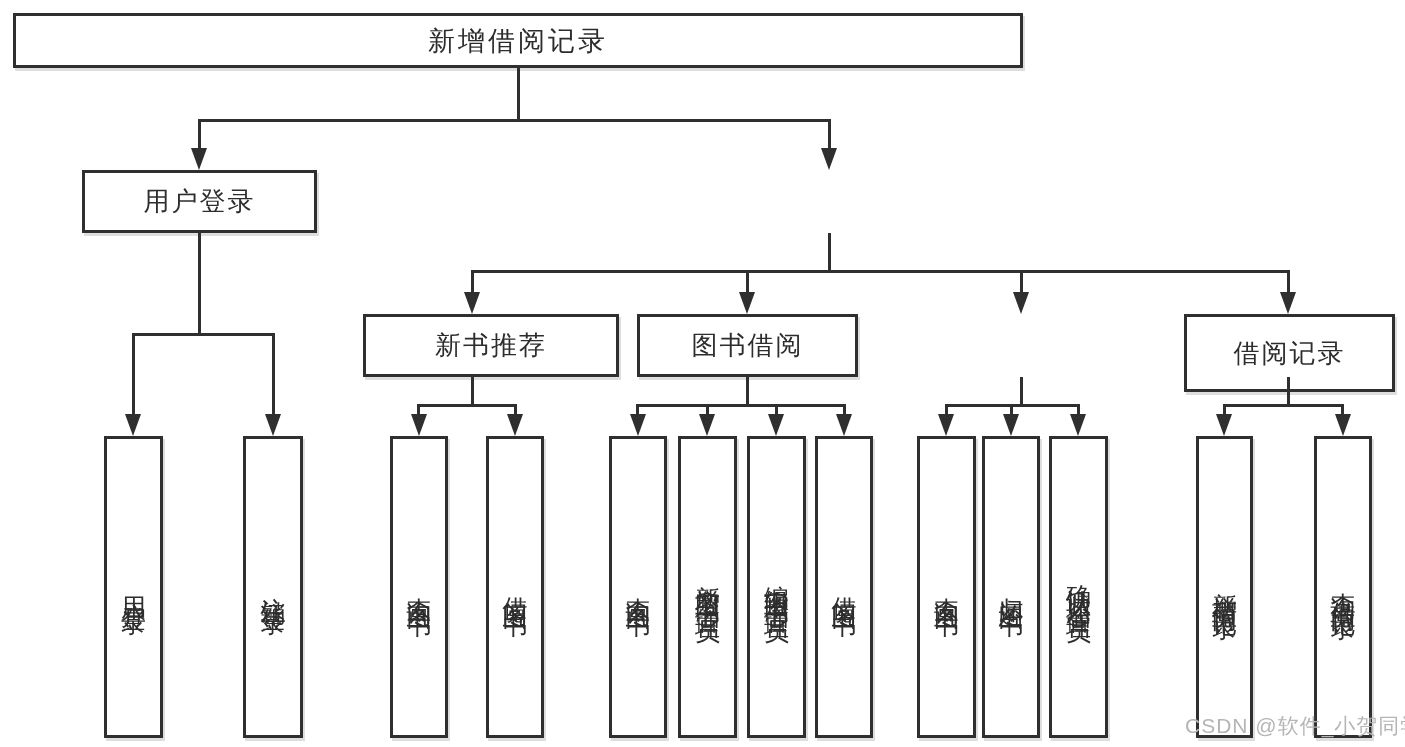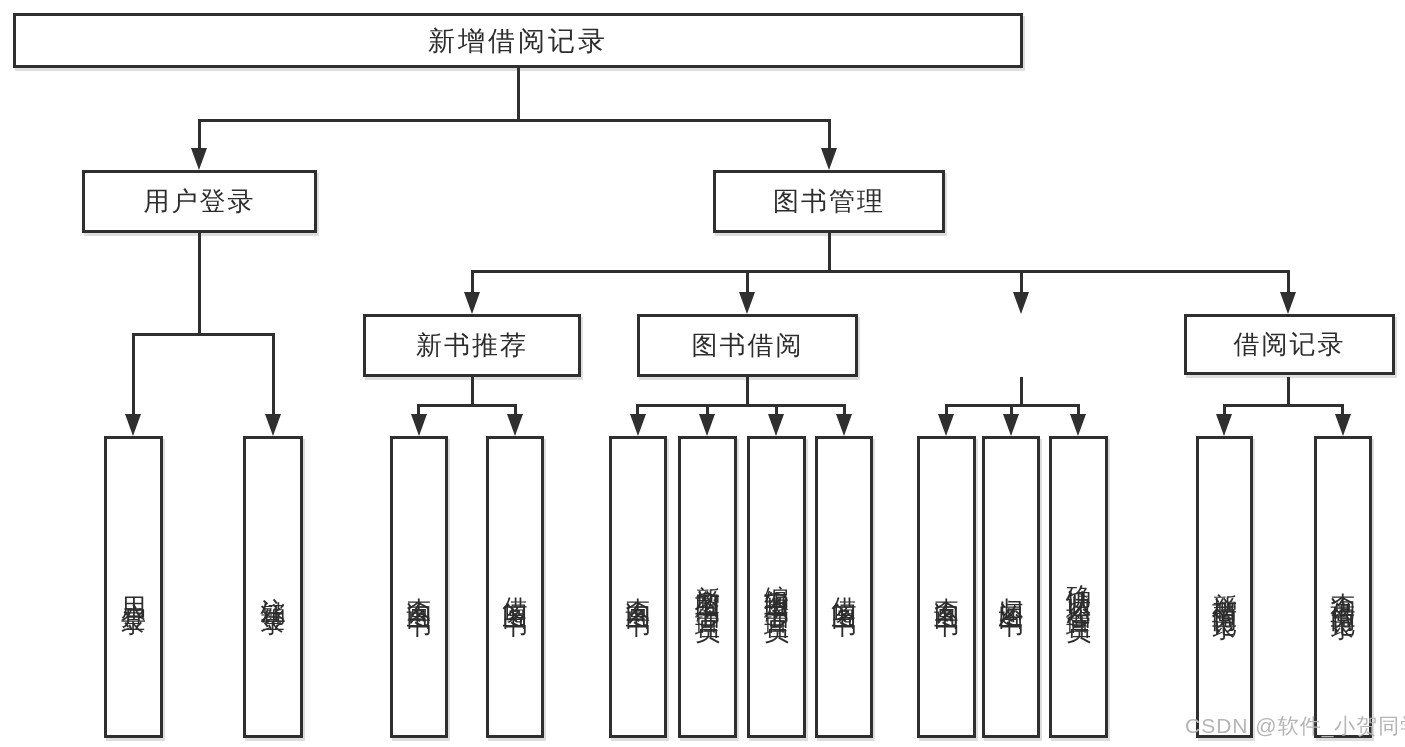--- a/index.html
+++ b/index.html
@@ -44,49 +44,46 @@
   <div class="line" style="left:517px;top:68px;width:3px;height:53px;"></div>
   <div class="line" style="left:198px;top:119px;width:633px;height:3px;"></div>
   <div class="line" style="left:198px;top:119px;width:3px;height:31px;"></div>
   <div class="arrow" style="left:191px;top:148px;"></div>
   <div class="line" style="left:828px;top:119px;width:3px;height:31px;"></div>
   <div class="arrow" style="left:821px;top:148px;"></div>
 
   <div class="box" style="left:82px;top:170px;width:235px;height:63px;">
     <span class="hlabel">用户登录</span>
   </div>
-  <div class="box" style="left:713px;top:170px;width:232px;height:63px;">
-    <span class="hlabel">图书管理</span>
-  </div>
 
   <div class="line" style="left:198px;top:233px;width:3px;height:103px;"></div>
   <div class="line" style="left:132px;top:333px;width:143px;height:3px;"></div>
   <div class="line" style="left:132px;top:333px;width:3px;height:84px;"></div>
   <div class="arrow" style="left:125px;top:414px;"></div>
   <div class="line" style="left:272px;top:333px;width:3px;height:84px;"></div>
   <div class="arrow" style="left:265px;top:414px;"></div>
 
   <div class="line" style="left:828px;top:233px;width:3px;height:40px;"></div>
   <div class="line" style="left:471px;top:270px;width:819px;height:3px;"></div>
   <div class="line" style="left:471px;top:270px;width:3px;height:25px;"></div>
   <div class="arrow" style="left:464px;top:292px;"></div>
   <div class="line" style="left:746px;top:270px;width:3px;height:25px;"></div>
   <div class="arrow" style="left:739px;top:292px;"></div>
   <div class="line" style="left:1020px;top:270px;width:3px;height:25px;"></div>
   <div class="arrow" style="left:1013px;top:292px;"></div>
   <div class="line" style="left:1287px;top:270px;width:3px;height:25px;"></div>
   <div class="arrow" style="left:1280px;top:292px;"></div>
 
-  <div class="box" style="left:363px;top:314px;width:218px;height:63px;">
+  <div class="box" style="left:363px;top:314px;width:256px;height:63px;">
     <span class="hlabel">新书推荐</span>
   </div>
   <div class="box" style="left:637px;top:314px;width:221px;height:63px;">
     <span class="hlabel">图书借阅</span>
   </div>
-  <div class="box" style="left:1184px;top:314px;width:211px;height:61px;">
+  <div class="box" style="left:1184px;top:314px;width:211px;height:78px;">
     <span class="hlabel">借阅记录</span>
   </div>
 
   <div class="line" style="left:471px;top:377px;width:3px;height:30px;"></div>
   <div class="line" style="left:417px;top:404px;width:100px;height:3px;"></div>
   <div class="line" style="left:417px;top:404px;width:3px;height:14px;"></div>
   <div class="arrow" style="left:411px;top:414px;"></div>
   <div class="line" style="left:514px;top:404px;width:3px;height:14px;"></div>
   <div class="arrow" style="left:507px;top:414px;"></div>
 

